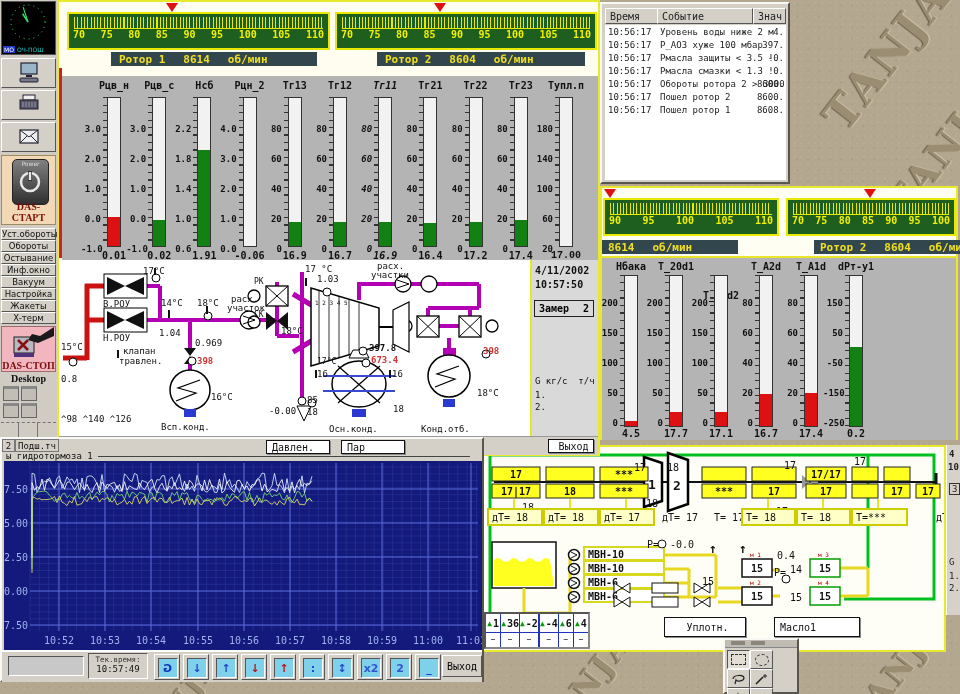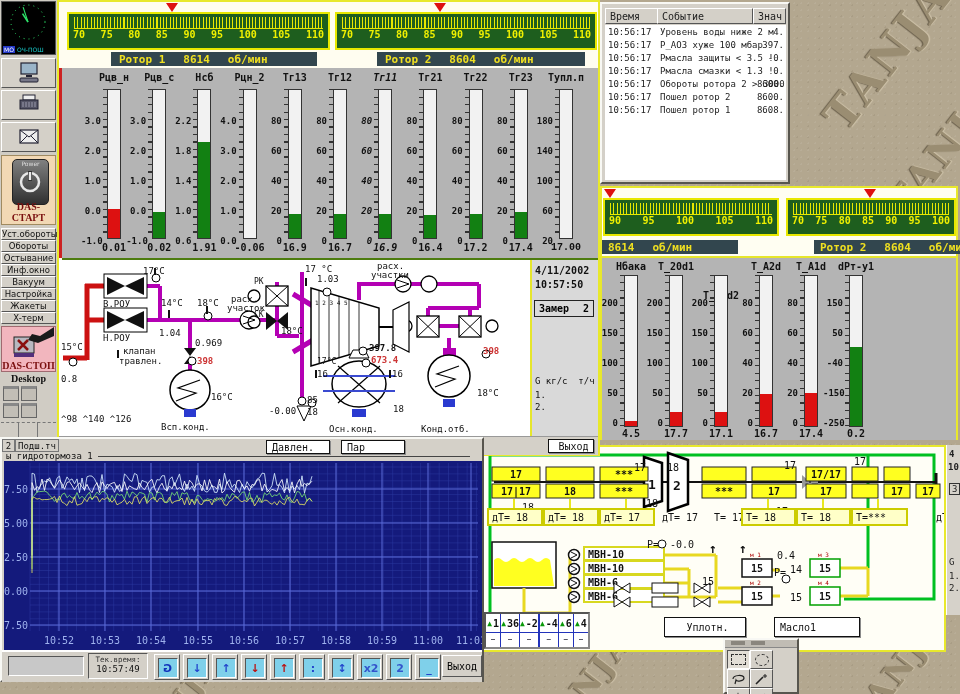--- a/index.html
+++ b/index.html
@@ -199,21 +199,21 @@
           <div class="vbar-val" style="top: 170px;">17.4</div>
         </div>
         <div class="vbar-wrap" style="left: 231px; top: 0px; height: 182px;">
           <div class="vbar-title" style="top: 3px;">dРт-у1</div>
           <div class="vbar-body" style="left: 16px; top: 17px; height: 152px;">
             <div class="vbar-fill" style="height: 79px; background: rgb(18, 128, 18);"></div>
           </div>
           <div class="vbar-tickmarks" style="left: 12px; top: 17px; height: 152px;"></div>
           <div class="vbar-tick" style="left: -10px; top: 40px;">150</div>
           <div class="vbar-tick" style="left: -10px; top: 70px;">50</div>
-          <div class="vbar-tick" style="left: -10px; top: 100px;">-40</div>
+          <div class="vbar-tick" style="left: -10px; top: 100px;">-50</div>
           <div class="vbar-tick" style="left: -10px; top: 130px;">-150</div>
           <div class="vbar-tick" style="left: -10px; top: 160px;">-250</div>
           <div class="vbar-val" style="top: 170px;">0.2</div>
         </div>
       </div>
   </div>
 
   <div class="abs" style="left:946px;top:445px;width:13px;height:170px;background:#d6d2ca;border-left:1px solid #fff;z-index:1;">
     <span class="hiddenfrag" style="left:2px;top:4px;font-weight:bold;">4</span>
     <span class="hiddenfrag" style="left:1px;top:17px;font-weight:bold;">10</span>
@@ -437,21 +437,21 @@
           </div>
       </div>
       <div class="rotorbar" style="left:42px;top:50px;width:200px;height:14px;padding-left:8px;">
         <span>Ротор 2</span>
         <span>8604</span>
         <span>об/мин</span>
       </div>
     </div>
 
     <div class="abs" style="left:0;top:66px;width:3px;height:190px;background:#cc2222;"></div>
-    <div class="abs barpanel" style="left:3px;top:66px;width:536px;height:190px;border-bottom:4px solid #4d7c0f;">
+    <div class="abs barpanel" style="left:3px;top:74px;width:536px;height:190px;border-bottom:4px solid #4d7c0f;">
         <div class="vbar-wrap" style="left: 29px; top: 0px; height: 190px;">
           <div class="vbar-title" style="top: 4px;">Рцв_н</div>
           <div class="vbar-body" style="left: 16px; top: 21px; height: 150px;">
             <div class="vbar-fill" style="height: 29px; background: rgb(221, 17, 17);"></div>
           </div>
           <div class="vbar-tickmarks" style="left: 12px; top: 21px; height: 150px;"></div>
           <div class="vbar-tick" style="left: -10px; top: 48px;">3.0</div>
           <div class="vbar-tick" style="left: -10px; top: 78px;">2.0</div>
           <div class="vbar-tick" style="left: -10px; top: 108px;">1.0</div>
           <div class="vbar-tick" style="left: -10px; top: 138px;">0.0</div>

